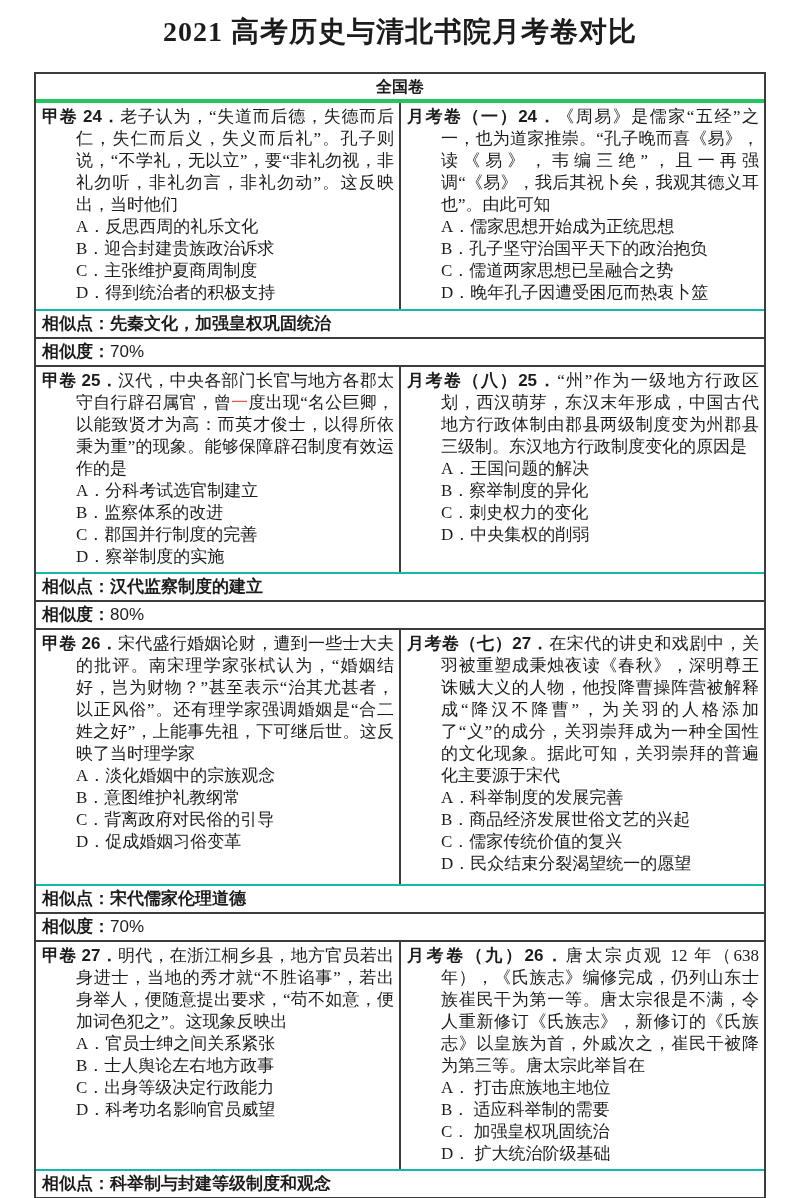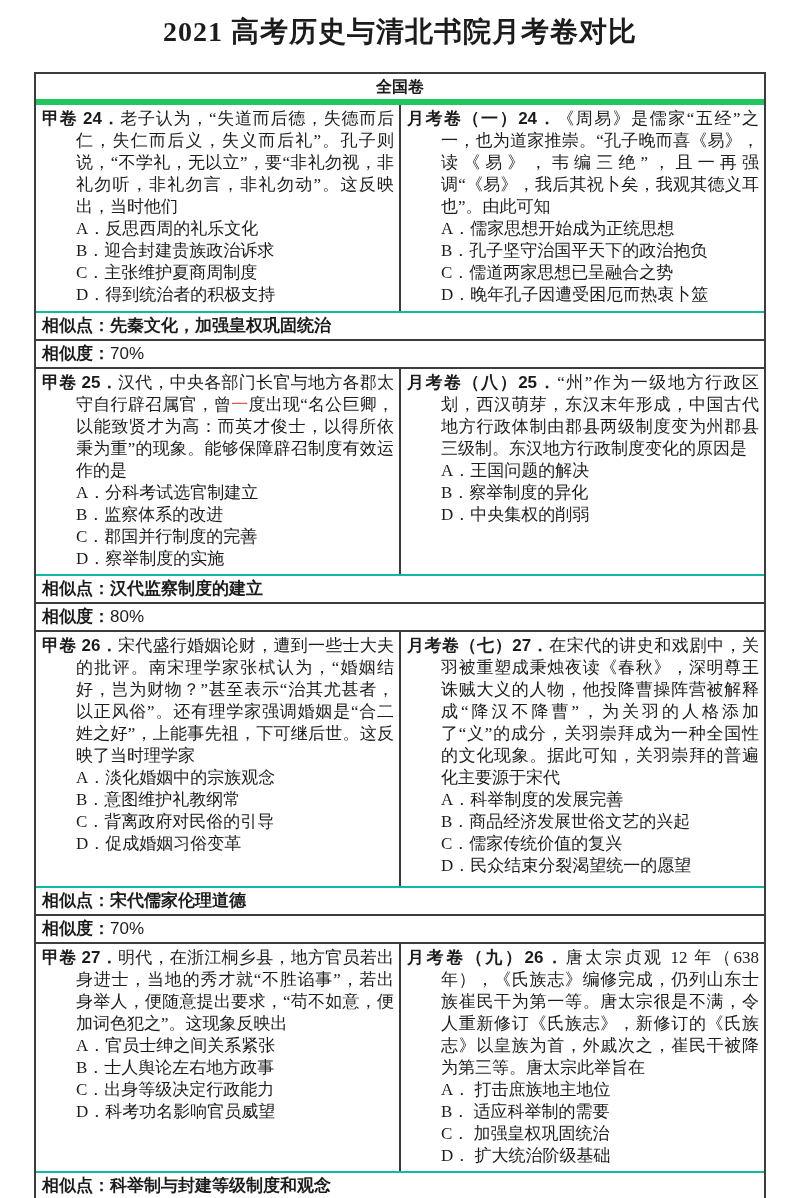--- a/index.html
+++ b/index.html
@@ -20,21 +20,21 @@
     margin:0;
     font-family:"Liberation Serif","DejaVu Serif",serif;
   }
   .exam-table{
     margin:21px auto 0;
     width:728px;
     border:2px solid #3c3c3c;
   }
   .header-row{
     display:flex;
-    border-bottom:6px solid #22c55e;
+    border-bottom:4px solid #22c55e;
     font-family:"Liberation Sans","DejaVu Sans",sans-serif;
     font-weight:bold;
     font-size:16px;
   }
   .header-cell{
     flex:1;
     text-align:center;
     line-height:25px;
     height:25px;
   }
@@ -115,20 +115,21 @@
         <div class="q"><span class="qlabel">甲卷 25．</span><span>汉代，中央各部门长官与地方各郡太守自行辟召属官，曾</span><span class="red-char">一</span><span>度出现“名公巨卿，以能致贤才为高：而英才俊士，以得所依秉为重”的现象。能够保障辟召制度有效运作的是</span></div>
         <div class="opt">A．分科考试选官制建立</div>
         <div class="opt">B．监察体系的改进</div>
         <div class="opt">C．郡国并行制度的完善</div>
         <div class="opt">D．察举制度的实施</div>
       </div>
       <div class="cell right">
         <div class="q"><span class="qlabel">月考卷（八）25．</span><span>“州”作为一级地方行政区划，西汉萌芽，东汉末年形成，中国古代地方行政体制由郡县两级制度变为州郡县三级制。东汉地方行政制度变化的原因是</span></div>
         <div class="opt">A．王国问题的解决</div>
         <div class="opt">B．察举制度的异化</div>
+        <div class="opt">C．刺史权力的变化</div>
         <div class="opt">D．中央集权的削弱</div>
       </div>
     </div>
     <div class="sim-row"><span>相似点：</span><span>汉代监察制度的建立</span></div>
     <div class="sim-row"><span>相似度：</span><span class="sim-value-normal">80%</span></div>
 
     <div class="pair-row row-h3">
       <div class="cell">
         <div class="q"><span class="qlabel">甲卷 26．</span><span>宋代盛行婚姻论财，遭到一些士大夫的批评。南宋理学家张栻认为，“婚姻结好，岂为财物？”甚至表示“治其尤甚者，以正风俗”。还有理学家强调婚姻是“合二姓之好”，上能事先祖，下可继后世。这反映了当时理学家</span></div>
         <div class="opt">A．淡化婚姻中的宗族观念</div>

